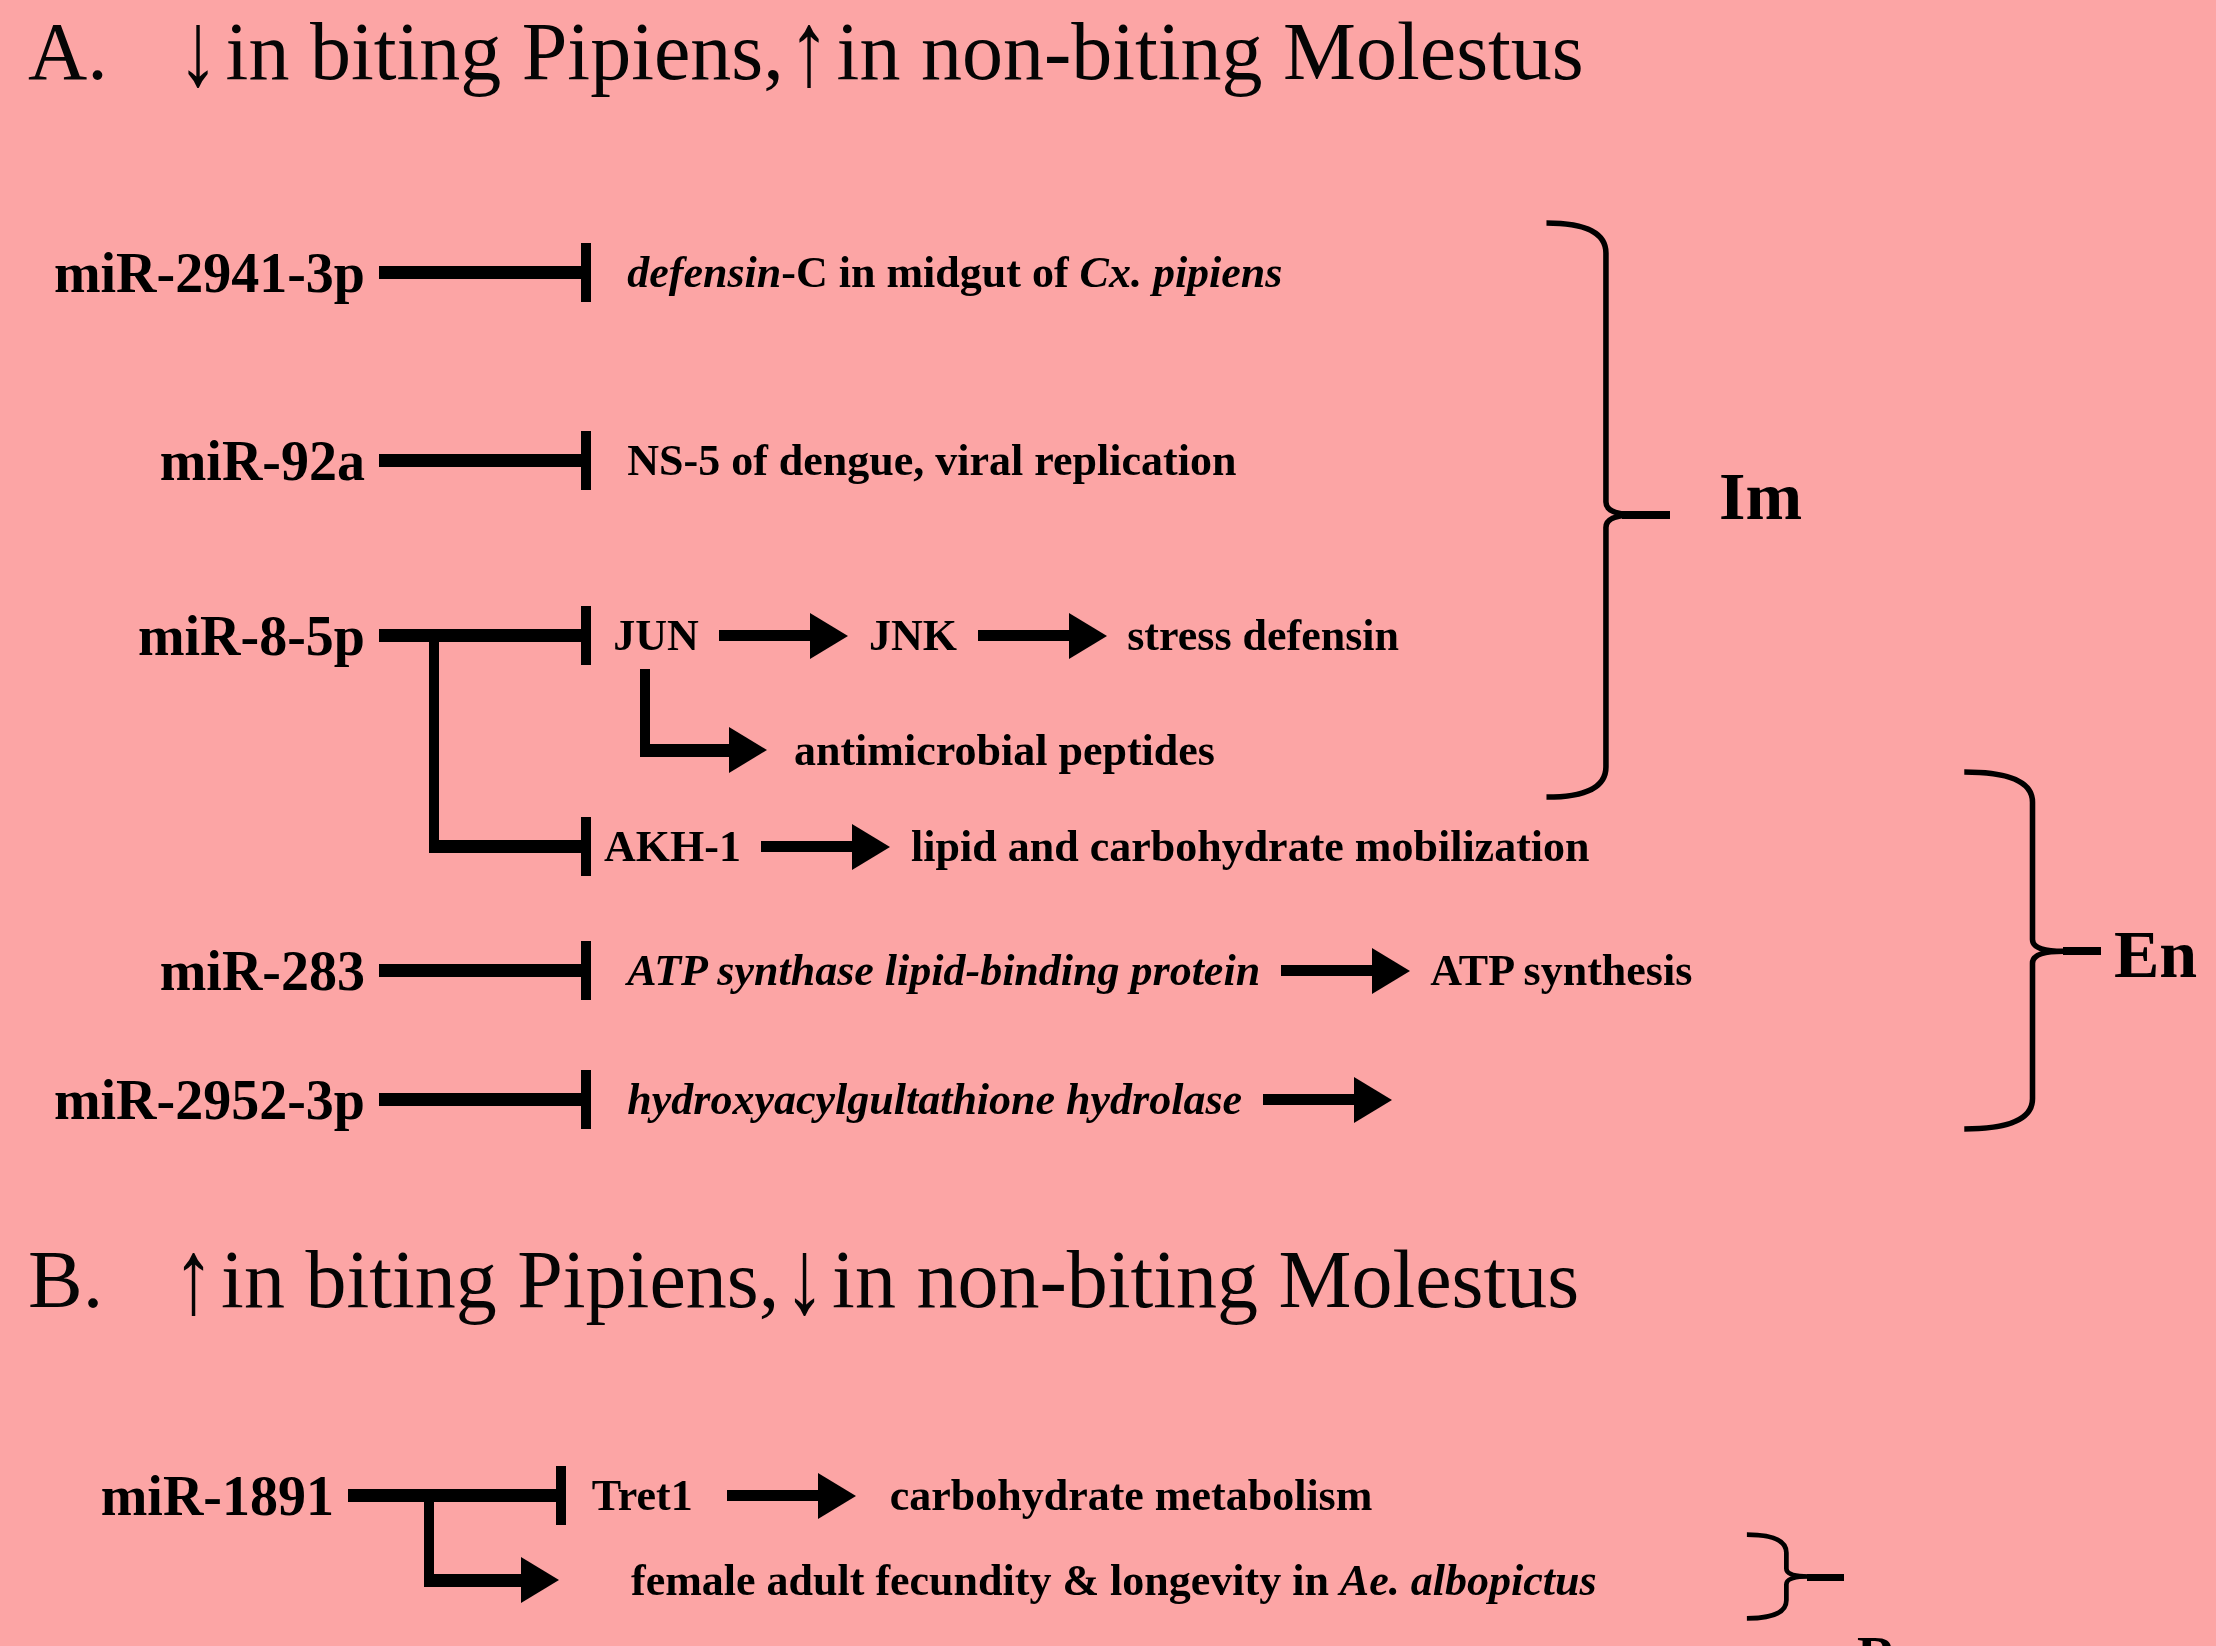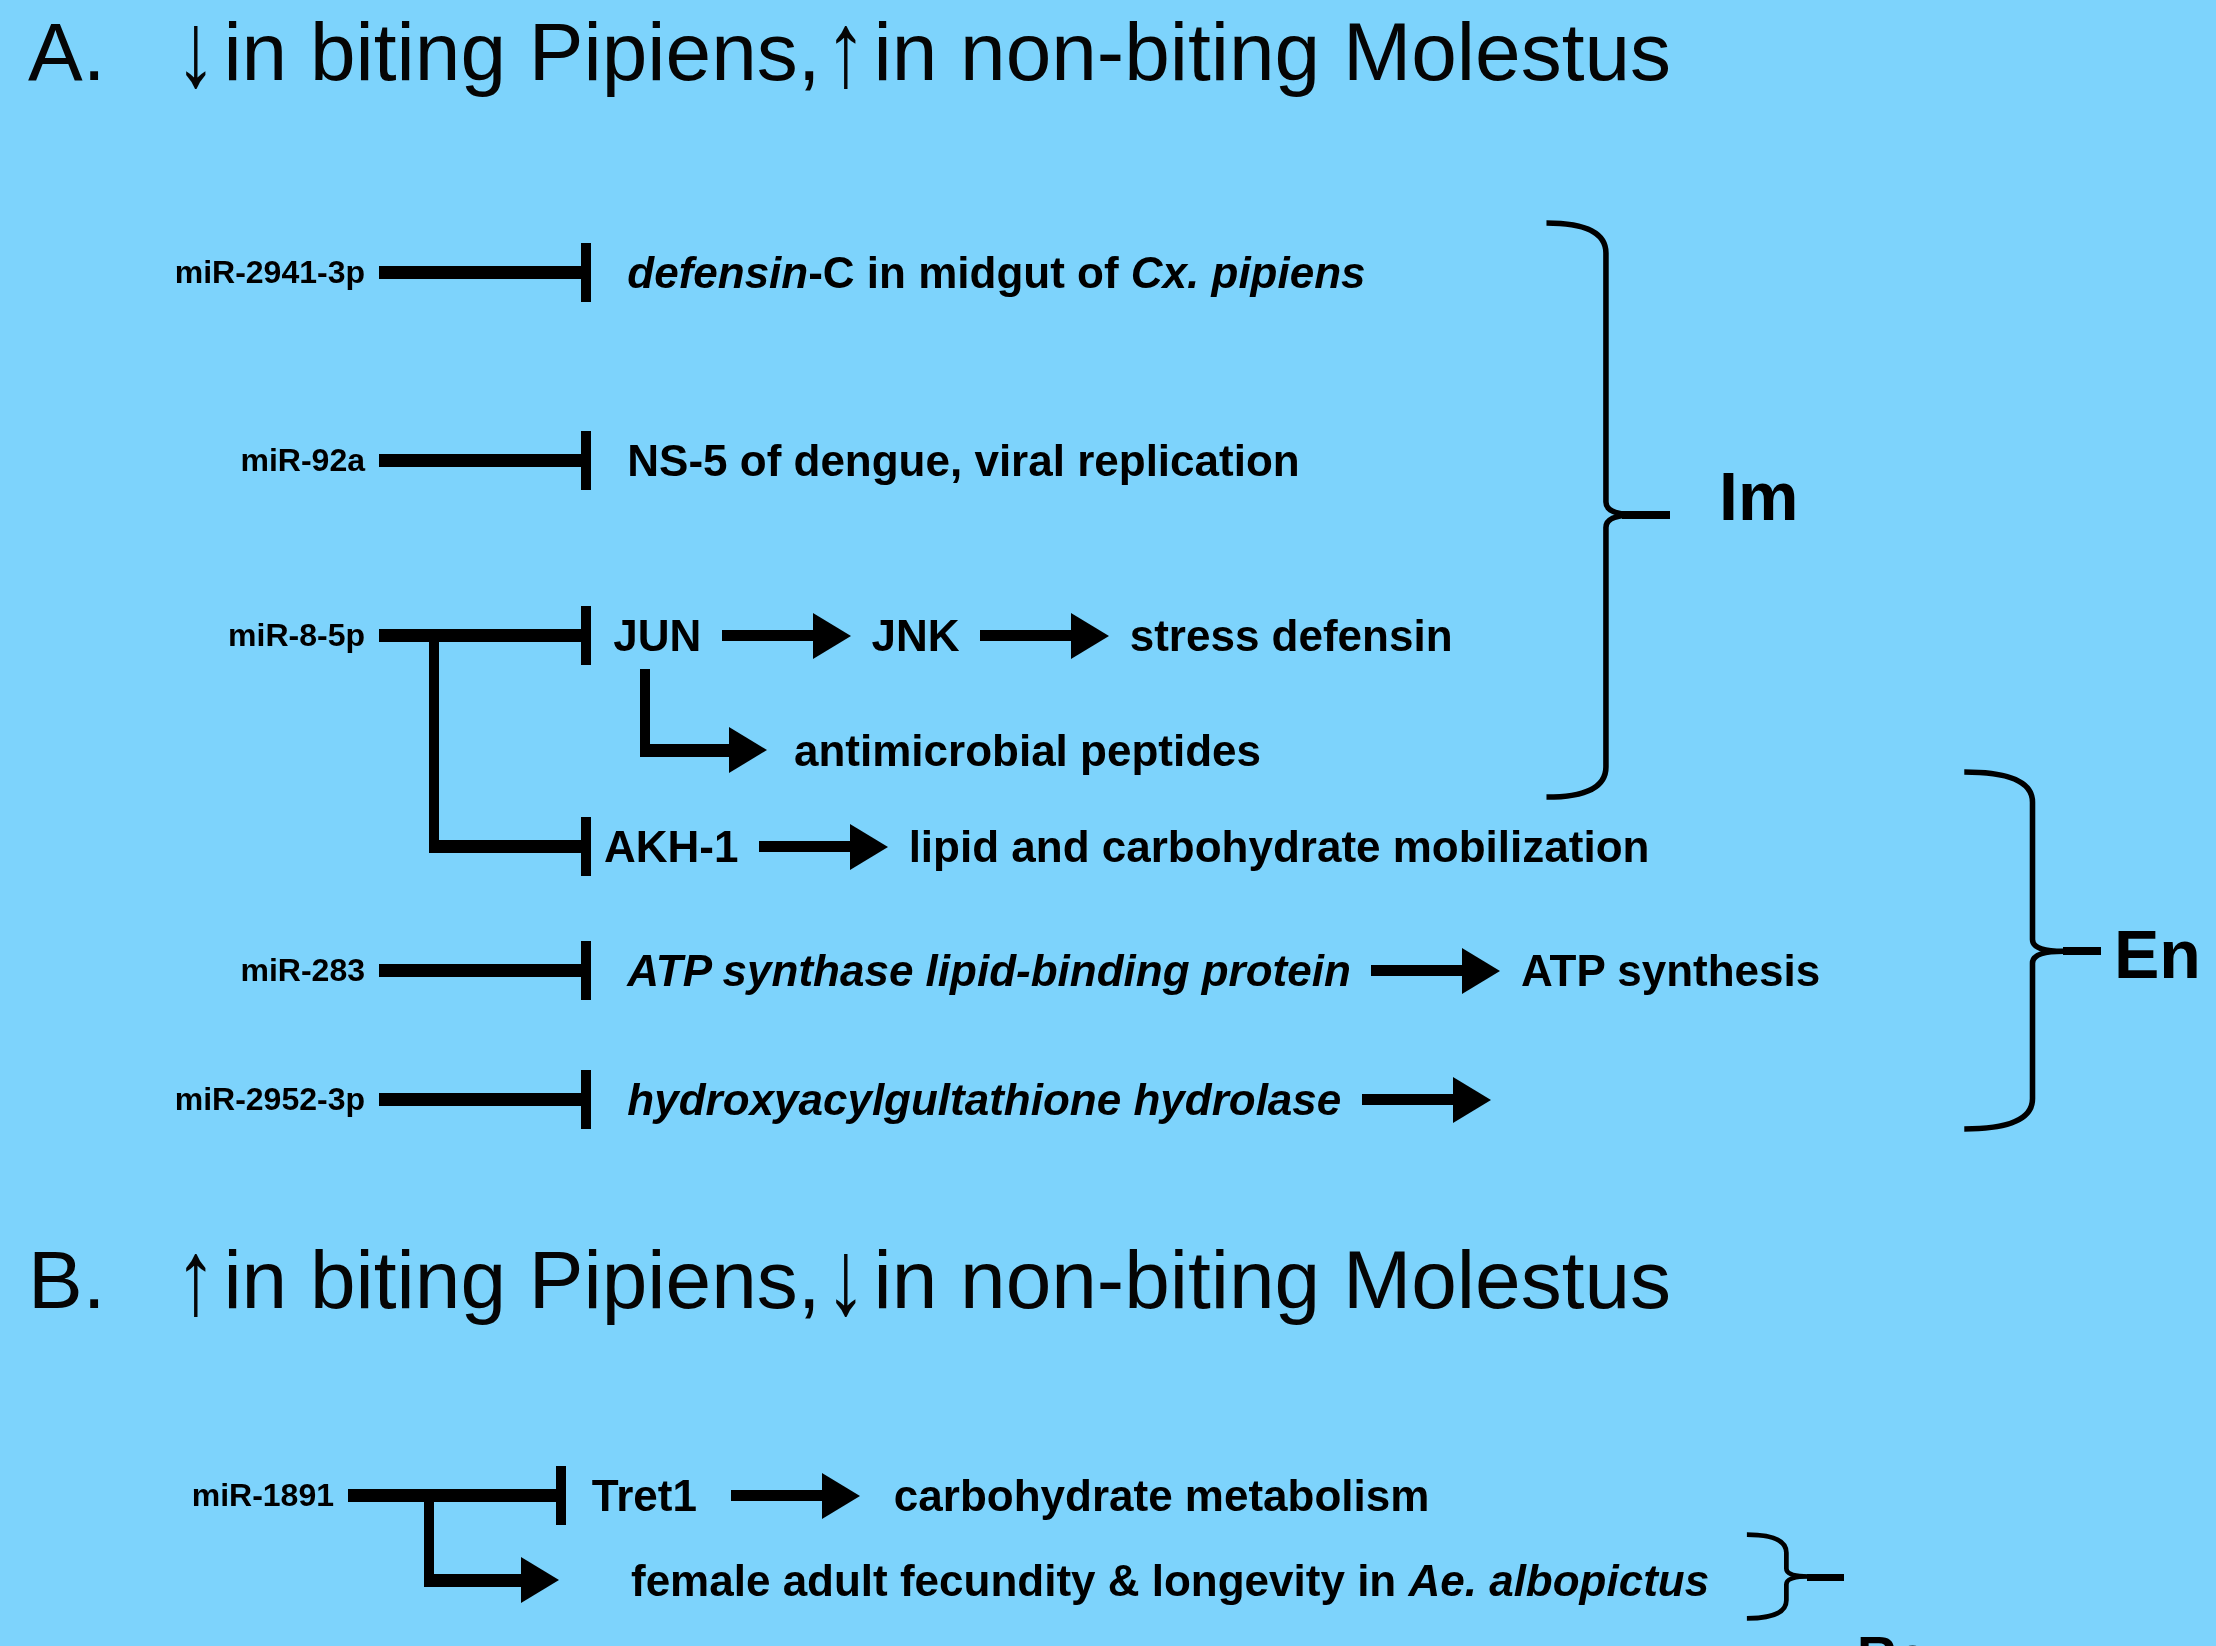--- a/index.html
+++ b/index.html
@@ -1,29 +1,29 @@
 <!DOCTYPE html>
 <html style="font-size:12.7px"><head>
 <meta charset="utf-8">
 <style>
   html,body { margin:0; padding:0; background:#ffffff; }
   .canvas {
-    position:relative; width:2216px; height:1647px; background:#7dd3fc;
-    font-family:Liberation Sans, sans-serif; color:#000; overflow:hidden;
+    position:relative; width:2216px; height:1647px; background:#fca5a5;
+    font-family:Liberation Serif, serif; color:#000; overflow:hidden;
   }
   
   .title { position:absolute; left:28px; font-size:82px; font-weight:400;
            white-space:nowrap; color:#050505; letter-spacing:0; }
   .title .idx { display:inline-block; margin-right:65px; }
   .big-arrow { display:inline-block; transform:scaleY(1.30); transform-origin:50% 58%;
                margin:0 7.1px 0 4.8px; }
   
   .row { position:absolute; left:0; height:95px; display:flex; align-items:center;
          white-space:nowrap; }
-  .mirna { width:365px; text-align:right; font-size:32px; font-weight:700; }
+  .mirna { width:365px; text-align:right; font-size:56px; font-weight:700; }
   .mirna.bwide { width:334px; }
   .tee { display:flex; align-items:center; margin-left:14.3px; width:212px; flex:none; }
   .tee .shaft { flex:1; height:12.7px; background:#000; }
   .tee .bar { width:10.3px; height:59px; background:#000; flex:none; }
   .tee.bvar { width:218px; }
   .content { display:flex; align-items:center; margin-left:36px; font-size:44px;
              font-weight:700; column-gap:20.6px; }
   .content.tight { margin-left:22px;align-items:center; }
   .content.bvar { margin-left:25.4px;gap:34px; }
   .hgroup { position:absolute; display:flex; align-items:center; height:95px;

